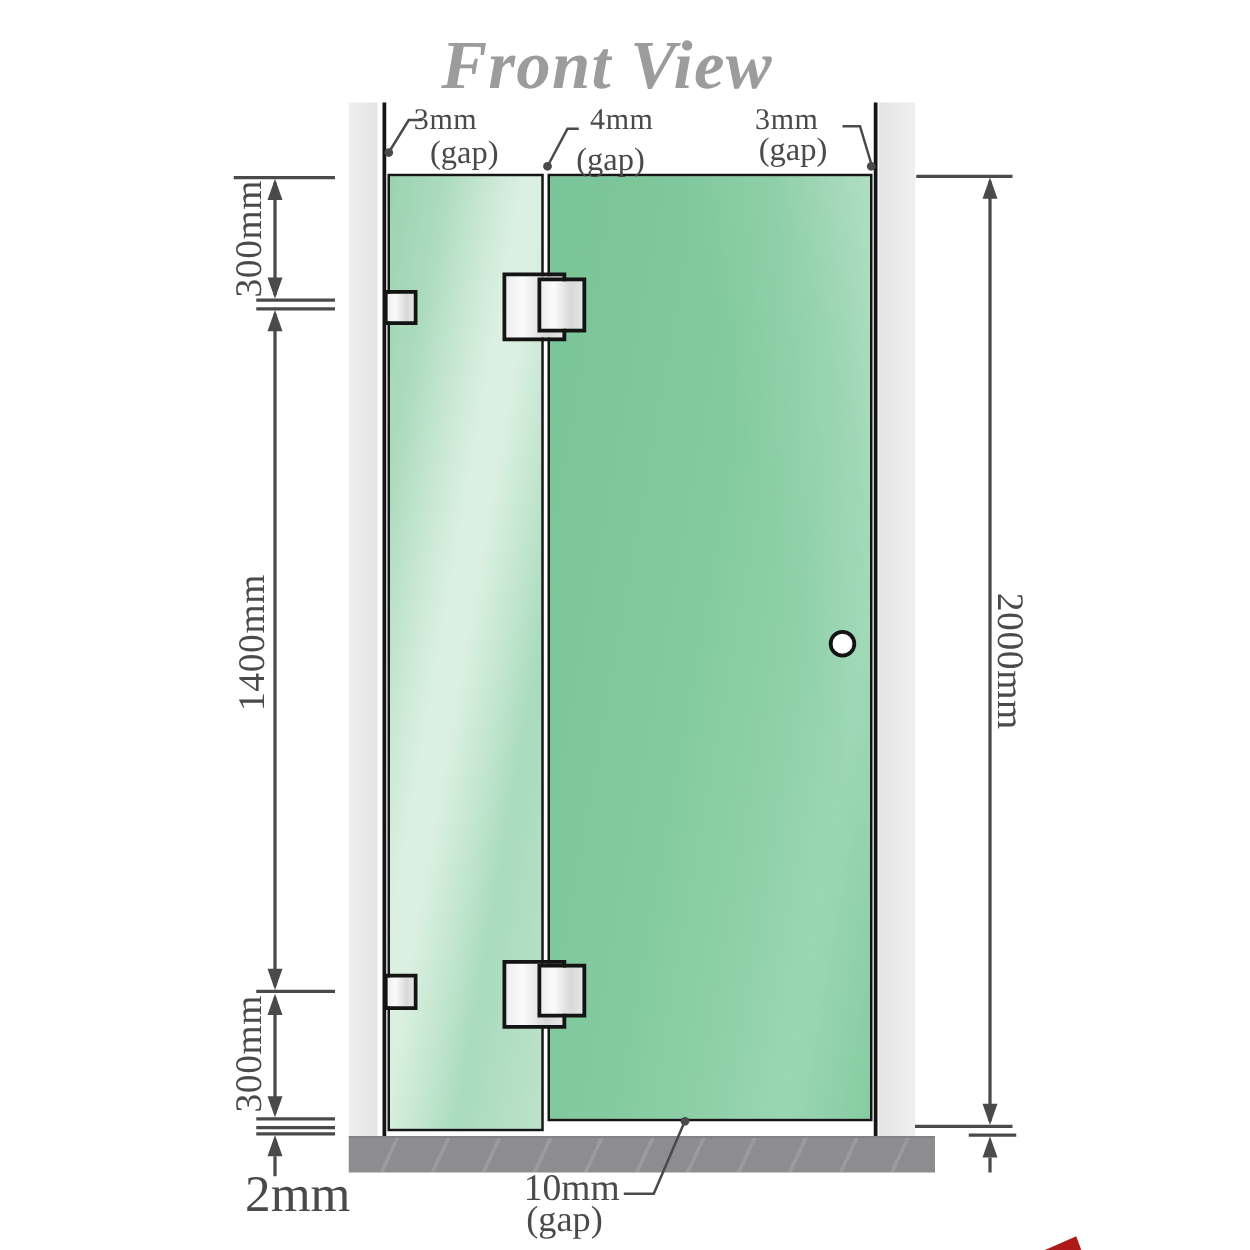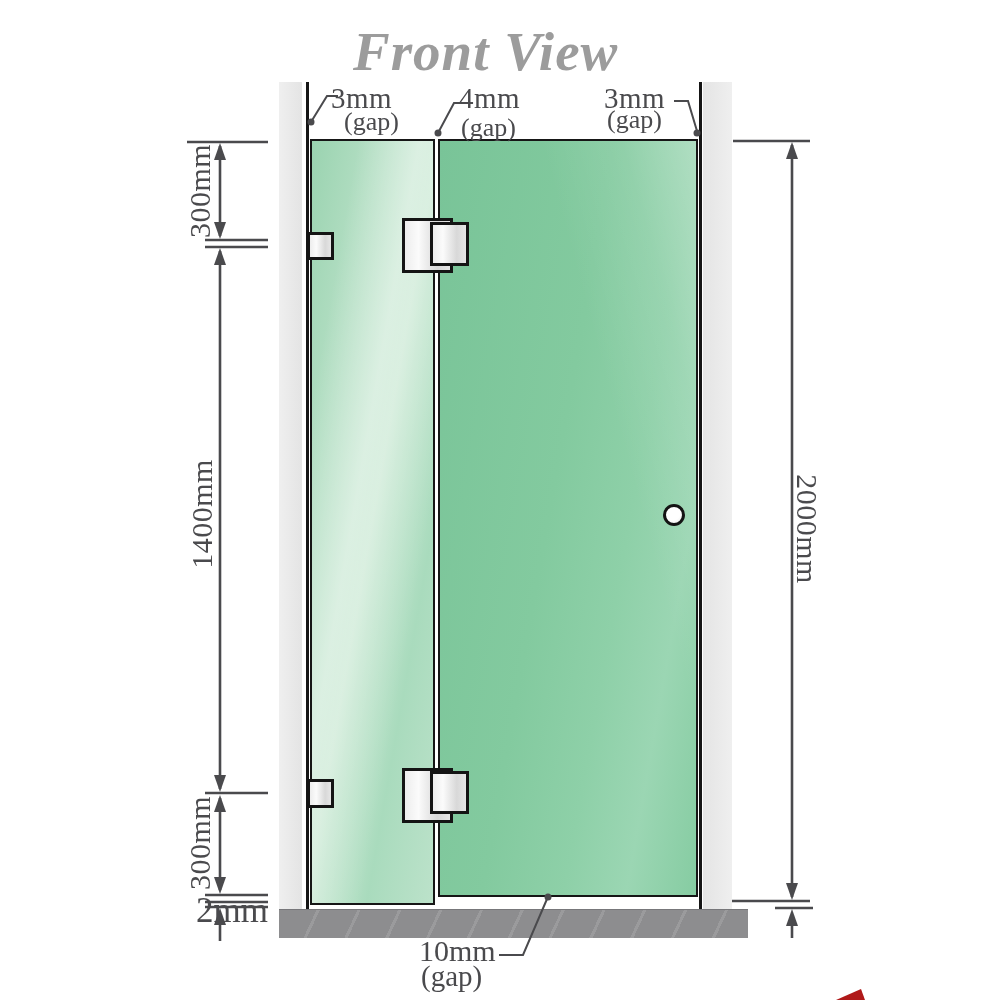--- a/index.html
+++ b/index.html
@@ -65,32 +65,32 @@
   .hp-br{left:430px;top:771px;width:39px;height:43px;}
   .knob{
     position:absolute;left:663px;top:504px;width:22px;height:22px;z-index:3;
     box-sizing:border-box;border:3px solid #141414;border-radius:50%;
     background:radial-gradient(circle at 40% 35%,#ffffff 55%,#e9e9e9);
   }
   
   .overlay{position:absolute;left:0;top:0;width:1000px;height:1000px;z-index:4;pointer-events:none;}
   
   .lbl{position:absolute;color:var(--dimension-gray);line-height:1;white-space:nowrap;z-index:5;}
-  .gap-val{font-size:29px;letter-spacing:0.5px;}
+  .gap-val{font-size:24px;letter-spacing:0.5px;}
   .gap-sub{font-size:26px;}
   .g1v{left:331px;top:84px;}  .g1s{left:344px;top:109px;}
-  .g2v{left:459px;top:84px;}  .g2s{left:461px;top:115px;}
+  .g2v{left:472px;top:84px;}  .g2s{left:461px;top:115px;}
   .g3v{left:604px;top:84px;}  .g3s{left:607px;top:107px;}
   .vlbl{font-size:30px;letter-spacing:0.5px;transform:translate(-50%,-50%) rotate(-90deg);}
   .vlbl-r{font-size:30px;letter-spacing:0.5px;transform:translate(-50%,-50%) rotate(90deg);}
   .d300t{left:200px;top:191px;}
   .d1400{left:202px;top:514px;}
   .d300b{left:200px;top:843px;}
   .d2000{left:807px;top:529px;}
-  .d2mm{left:196px;top:893px;font-size:35px;}
+  .d2mm{left:196px;top:935px;font-size:41px;}
   .g10v{left:419px;top:936px;font-size:30px;text-align:right;}
   .g10s{left:421px;top:962px;font-size:29px;}
 </style>
 </head>
 <body>
 
 <div class="stage">
 
   <div class="title">Front View</div>
 

